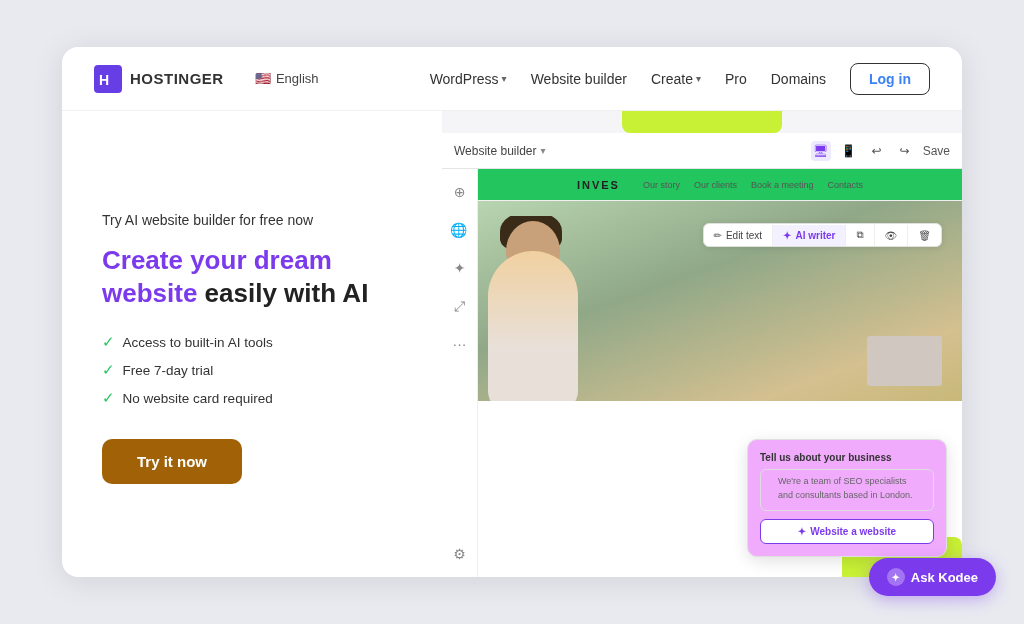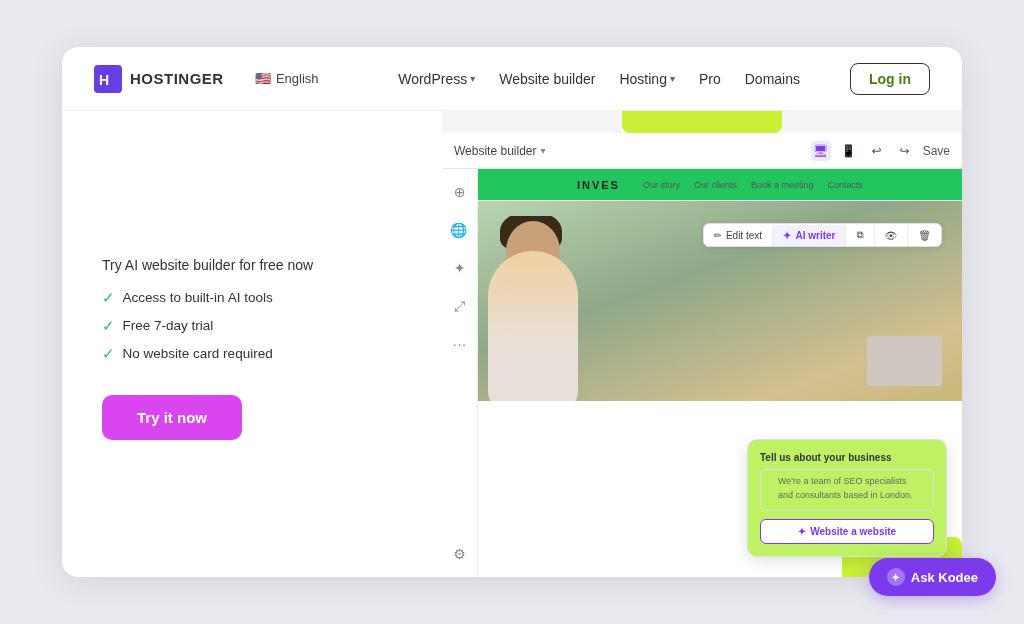--- a/index.html
+++ b/index.html
@@ -75,24 +75,24 @@
     .nav-link .chevron {
       font-size: 10px;
       color: #666;
     }
     .login-btn {
       border: 1.5px solid #333;
       border-radius: 8px;
       padding: 7px 18px;
       font-size: 14px;
       font-weight: 600;
-      color: #4d7c0f;
+      color: #3b82f6;
       cursor: pointer;
       background: transparent;
-      margin-left: 26px;
+      margin-left: 0;
     }
     
     .body-area {
       display: flex;
       flex: 1;
       overflow: hidden;
     }
     
     .left-panel {
       width: 380px;
@@ -129,21 +129,21 @@
       color: #333;
       display: flex;
       align-items: center;
       gap: 8px;
     }
     .check-icon {
       color: #22c55e;
       font-size: 15px;
     }
     .try-btn {
-      background: #d946ef;
+      background: #a16207;
       color: #fff;
       border: none;
       border-radius: 10px;
       padding: 14px 28px;
       font-size: 15px;
       font-weight: 600;
       cursor: pointer;
       width: 140px;
       text-align: center;
     }
@@ -335,21 +335,21 @@
       background: #f3f0ff;
       color: #7c3aed;
       font-weight: 600;
     }
     
     .ai-dialog {
       position: absolute;
       bottom: 20px;
       right: 15px;
       width: 200px;
-      background: #bef264;
+      background: #f0abfc;
       border: 1px solid #e0e0e0;
       border-radius: 10px;
       box-shadow: 0 4px 16px rgba(0,0,0,0.12);
       padding: 12px;
       z-index: 20;
     }
     .ai-dialog-title {
       font-size: 10px;
       font-weight: 600;
       color: #333;
@@ -483,37 +483,40 @@
     </div>
     <div class="nav-links">
       <span class="nav-link">
         <span>WordPress</span>
         <span class="chevron">▾</span>
       </span>
       <span class="nav-link">
         <span>Website builder</span>
       </span>
       <span class="nav-link">
-        <span>Hosting</span>
+        <span>Create</span>
         <span class="chevron">▾</span>
       </span>
       <span class="nav-link">
         <span>Pro</span>
       </span>
       <span class="nav-link">
         <span>Domains</span>
       </span>
       <button class="login-btn">Log in</button>
     </div>
   </nav>
 
   <div class="body-area">
 
     <div class="left-panel">
       <p class="tagline">Try AI website builder for free now</p>
+      <h1 class="headline">
+        <span class="highlight">Create your dream website</span><span> easily with AI</span>
+      </h1>
       <ul class="features">
         <li>
           <span class="check-icon">✓</span>
           <span>Access to built-in AI tools</span>
         </li>
         <li>
           <span class="check-icon">✓</span>
           <span>Free 7-day trial</span>
         </li>
         <li>

